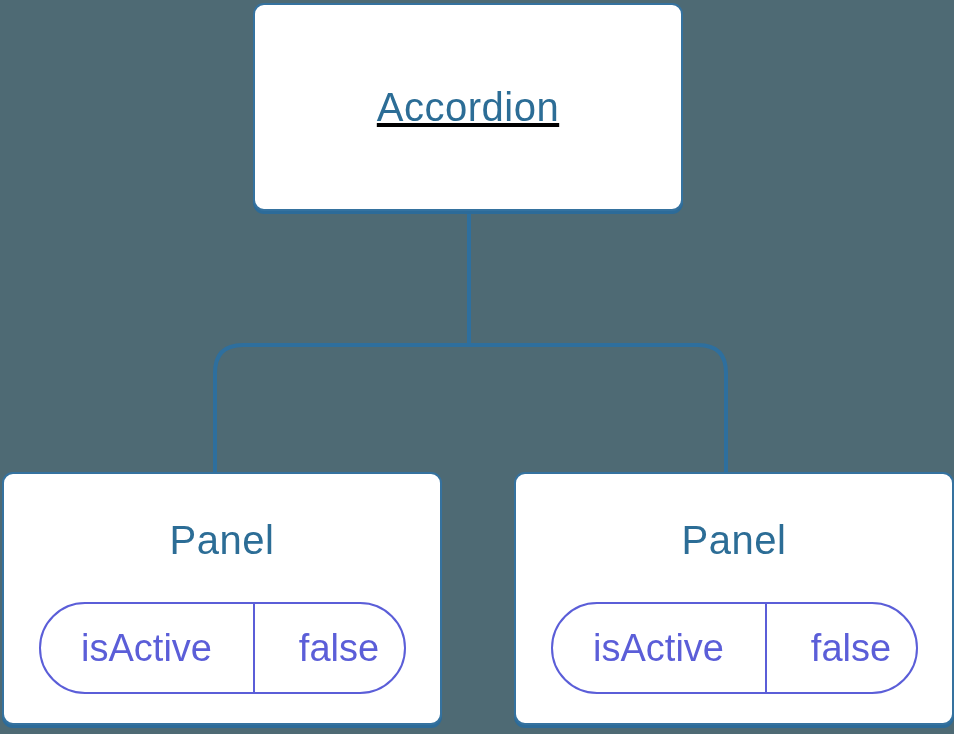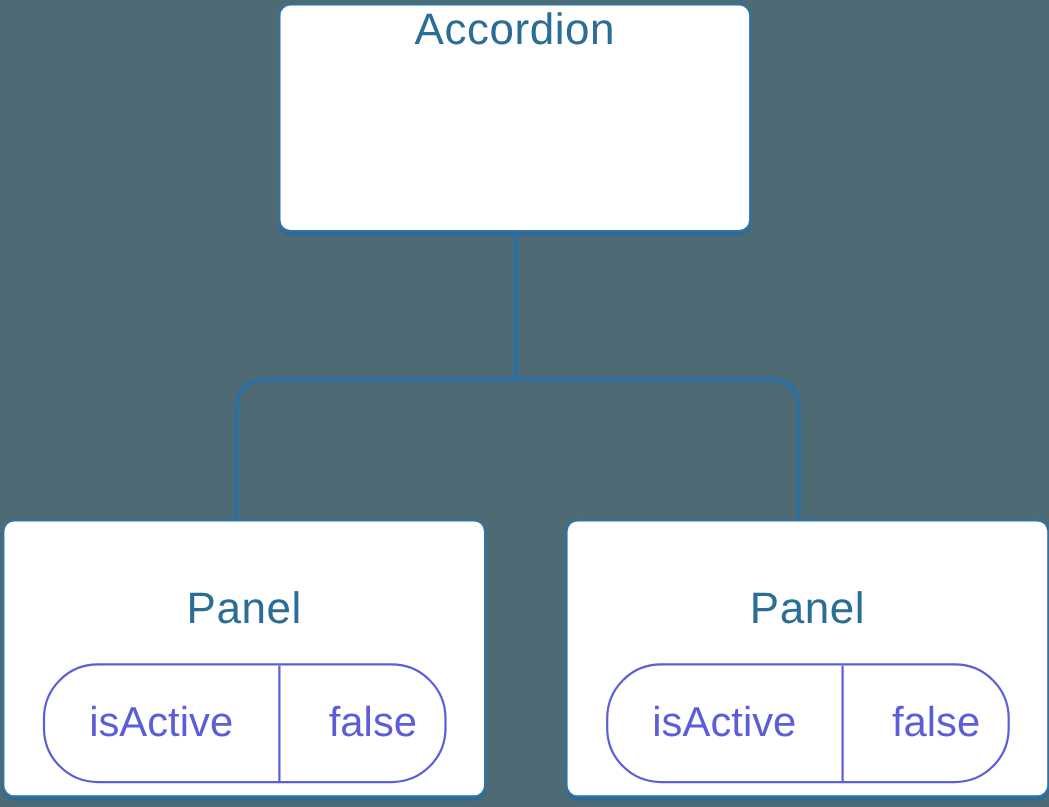--- a/index.html
+++ b/index.html
@@ -28,22 +28,23 @@
     border: 2px solid var(--node-border, #35729F);
     border-radius: 11px;
     box-shadow: 0 3px 0 var(--node-shadow, #2C6B99);
   }
   .node-root {
     left: 253px;
     top: 3px;
     width: 430px;
     height: 208px;
     display: flex;
-    align-items: flex-start;
+    align-items: center;
     justify-content: center;
+    text-decoration: underline;
   }
   .node-root .node-label {
     font-size: 40px;
   }
   .node-label {
     color: var(--title, #2C6D96);
     font-weight: 500;
     letter-spacing: 0.5px;
     white-space: nowrap;
   }
@@ -51,29 +52,29 @@
     top: 472px;
     width: 440px;
     height: 253px;
     display: flex;
     flex-direction: column;
     align-items: center;
   }
   .node-panel-left  { left: 2px; }
   .node-panel-right { left: 514px; }
   .node-panel .node-label {
-    margin-top: 55px;
+    margin-top: 42px;
     font-size: 40px;
     line-height: 48px;
   }
   .state-pill {
     box-sizing: border-box;
-    margin-top: 26px;
+    margin-top: 38px;
     width: 367px;
-    height: 109px;
+    height: 92px;
     border: 2px solid var(--pill, #5B5ED8);
     border-radius: 50px;
     display: flex;
     align-items: stretch;
     overflow: hidden;
     background: var(--node-fill, #ffffff);
     justify-content: flex-end;
   }
   .state-cell {
     display: flex;

